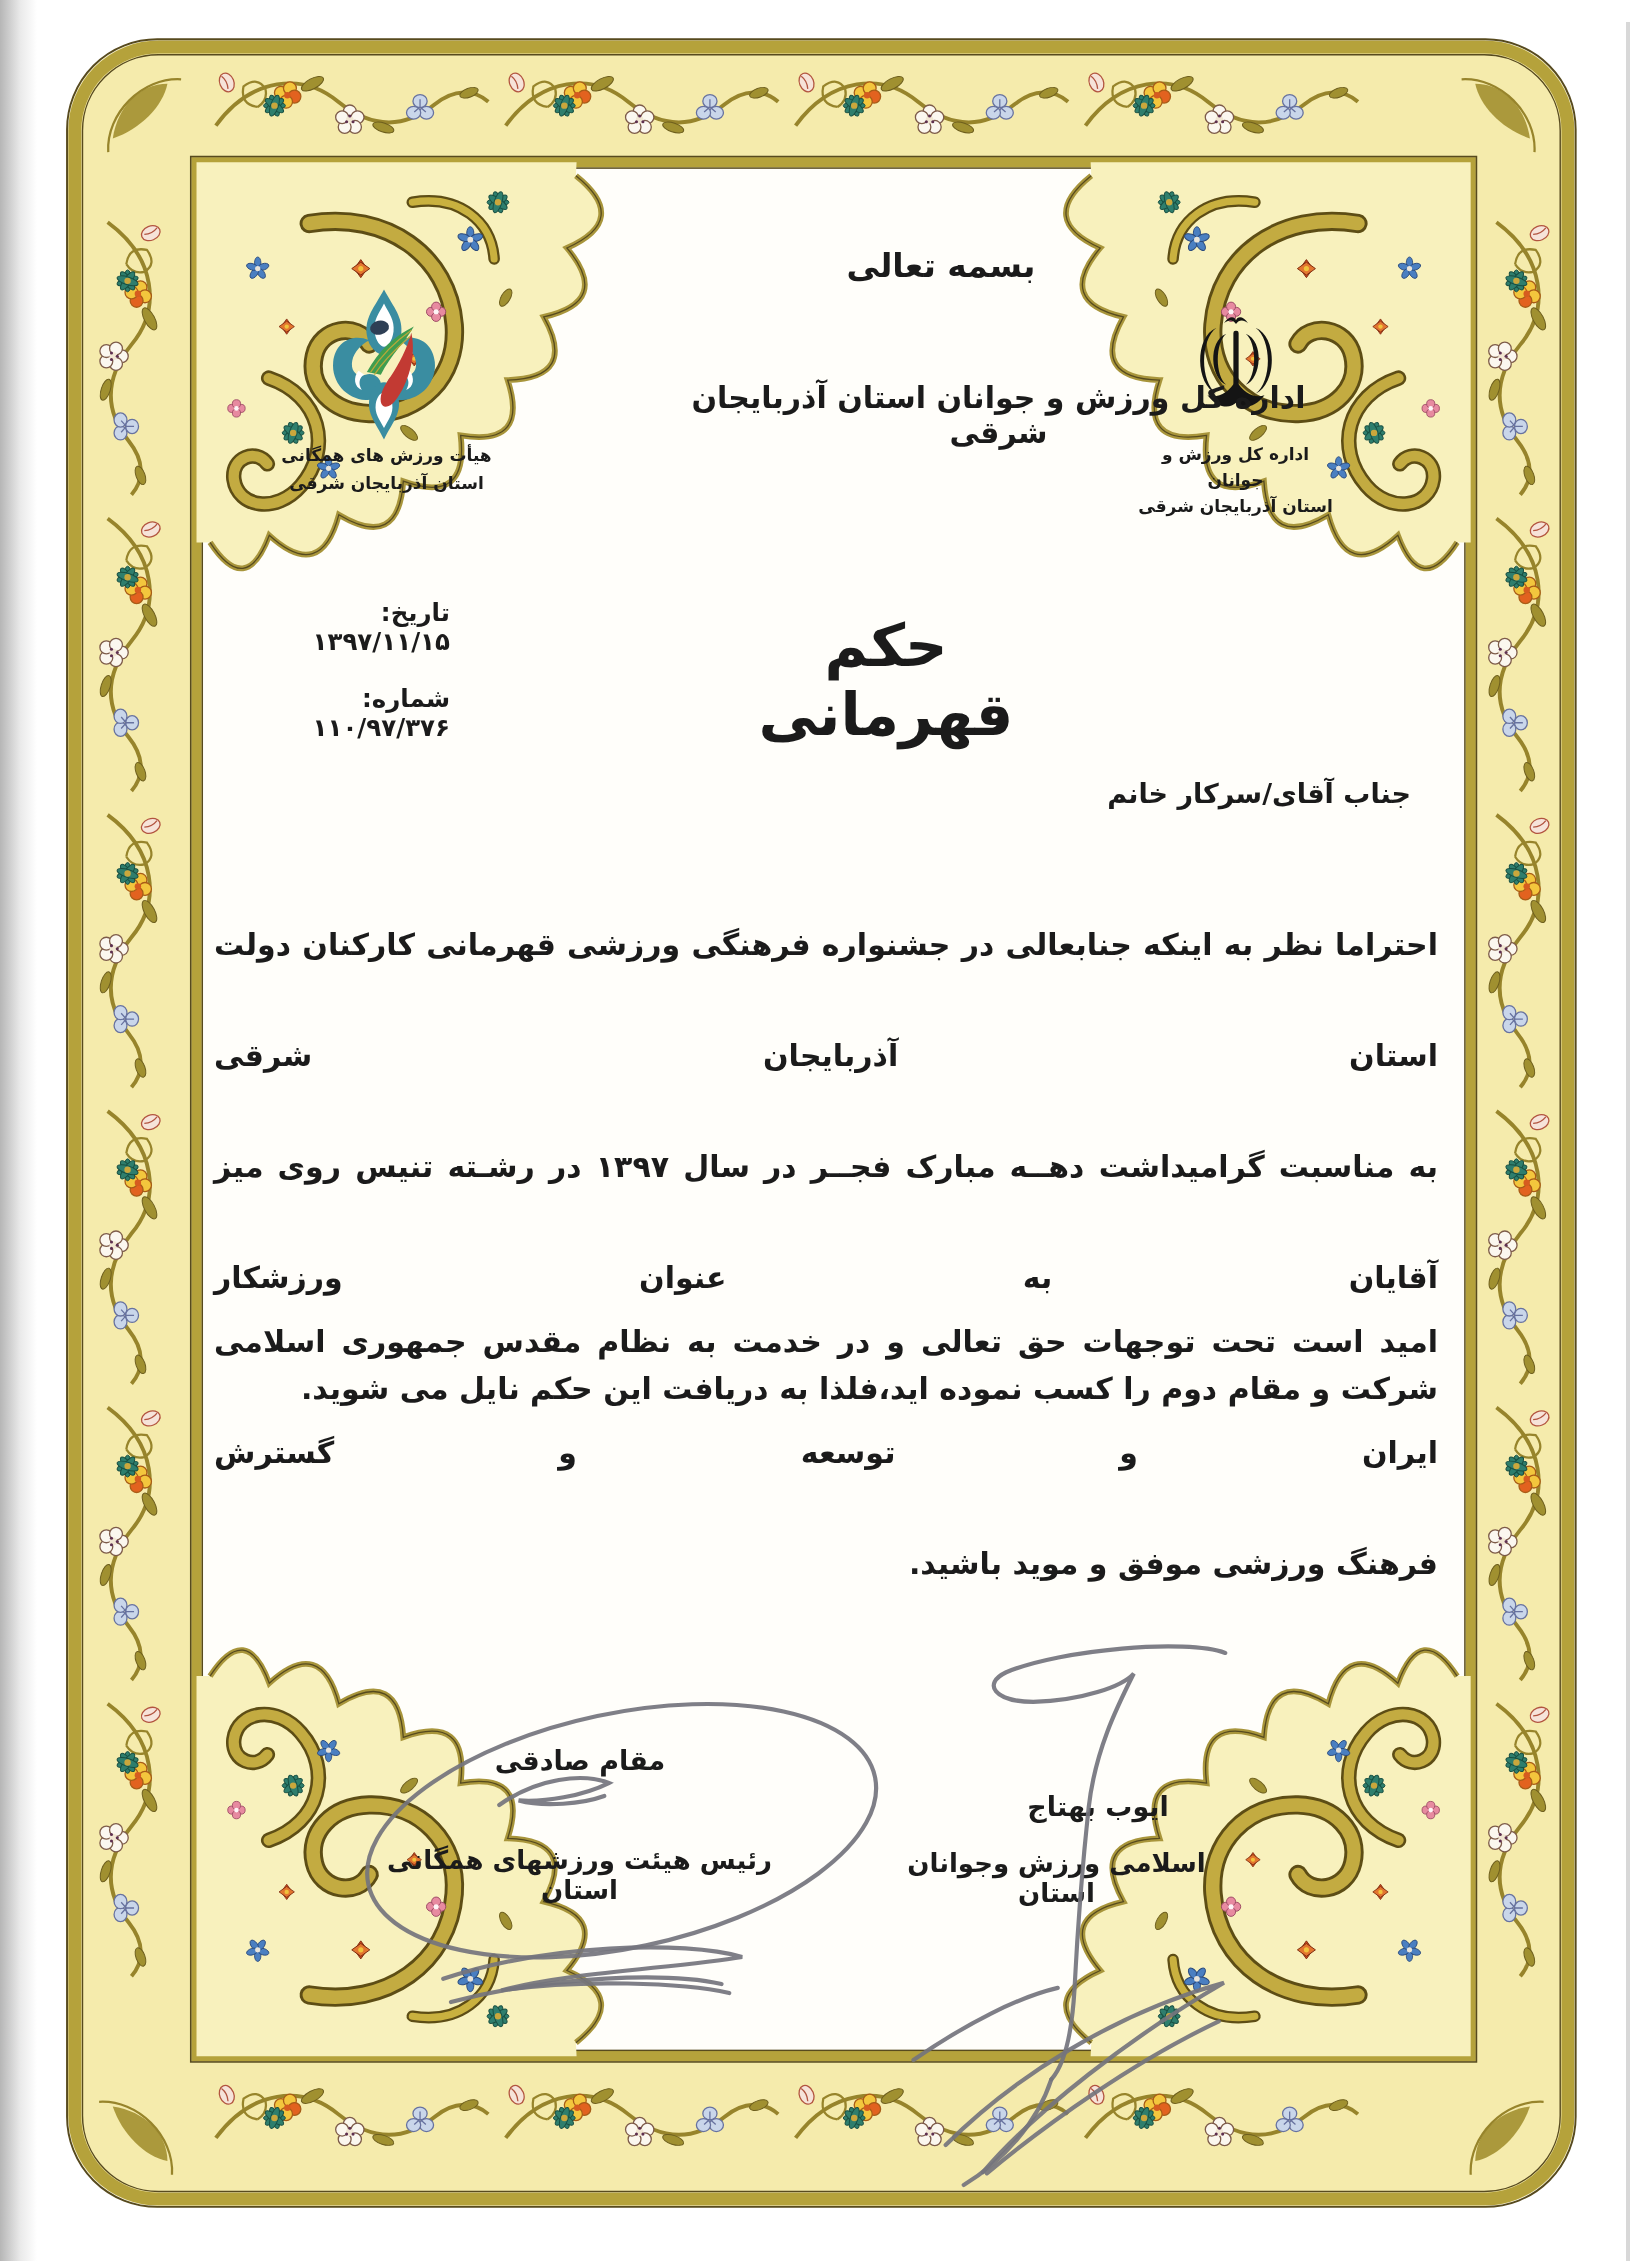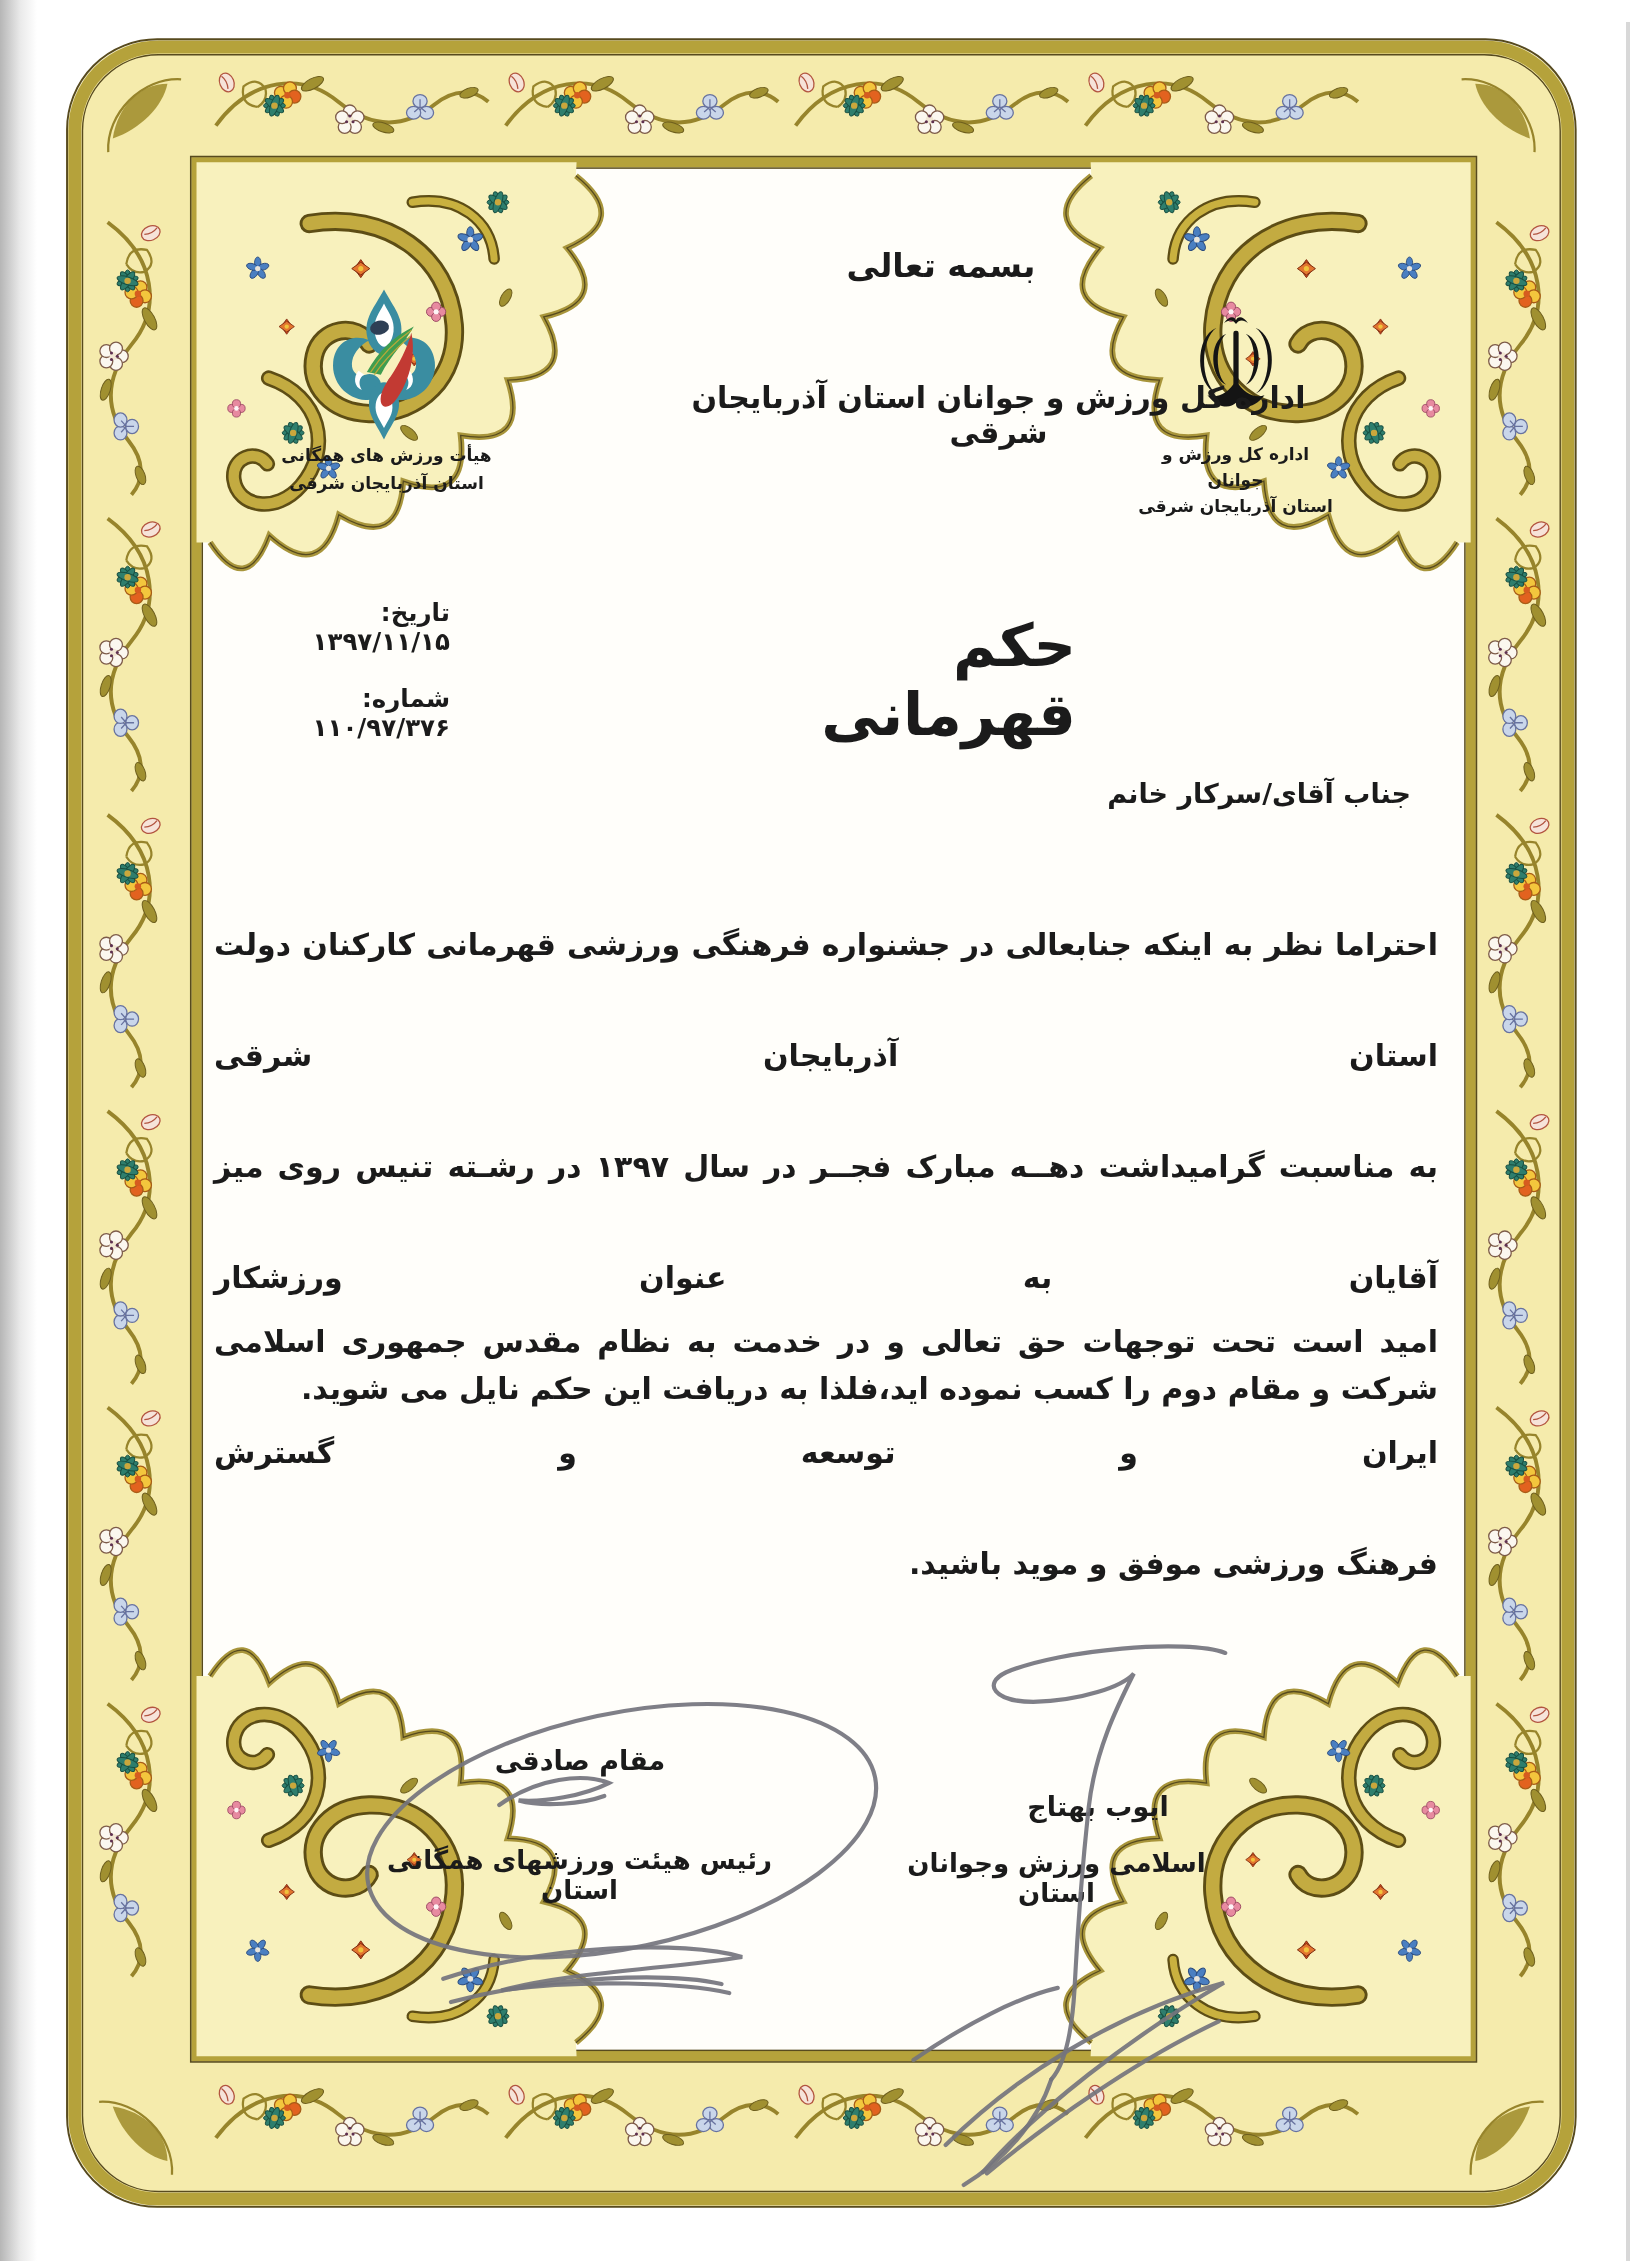--- a/index.html
+++ b/index.html
@@ -13,21 +13,21 @@
 
   
   .bismillah{left:812px;top:246px;width:258px;font-size:33px;}
   .org-line1{left:644px;top:380px;width:709px;font-size:30px;}
   .org-line2{left:644px;top:450px;width:709px;font-size:30px;}
   .leftlogo-cap{left:277px;top:441px;width:219px;font-size:17px;line-height:28px;}
   .rightlogo-cap{left:1134px;top:441px;width:203px;font-size:17px;line-height:26px;}
   .meta-row1{left:244px;top:598px;width:206px;font-size:24.5px;}
   .meta-row2{left:244px;top:684px;width:206px;font-size:24.5px;}
   .meta-label{margin-left:14px;}
-  .doc-title{left:696px;top:611px;width:380px;font-size:59px;letter-spacing:0.6px;text-align:right;}
+  .doc-title{left:696px;top:611px;width:380px;font-size:59px;letter-spacing:0.6px;}
   .addressee{left:831px;top:778px;width:580px;font-size:27px;}
   .body-par{left:214px;width:1224px;font-size:30px;line-height:111px;}
   .par1{top:889px;}
   .par2{top:1286px;}
   .bline{white-space:normal;}
   .just{text-align:justify;text-align-last:justify;}
   .sig-name-right{left:966px;top:1747px;width:264px;font-size:27px;margin-top:44px;}
   .sig-title-right{left:889px;top:1848px;width:335px;font-size:26px;}
   .sig-name-left{left:448px;top:1745px;width:264px;font-size:27px;}
   .sig-title-left{left:385px;top:1845px;width:389px;font-size:26px;}

